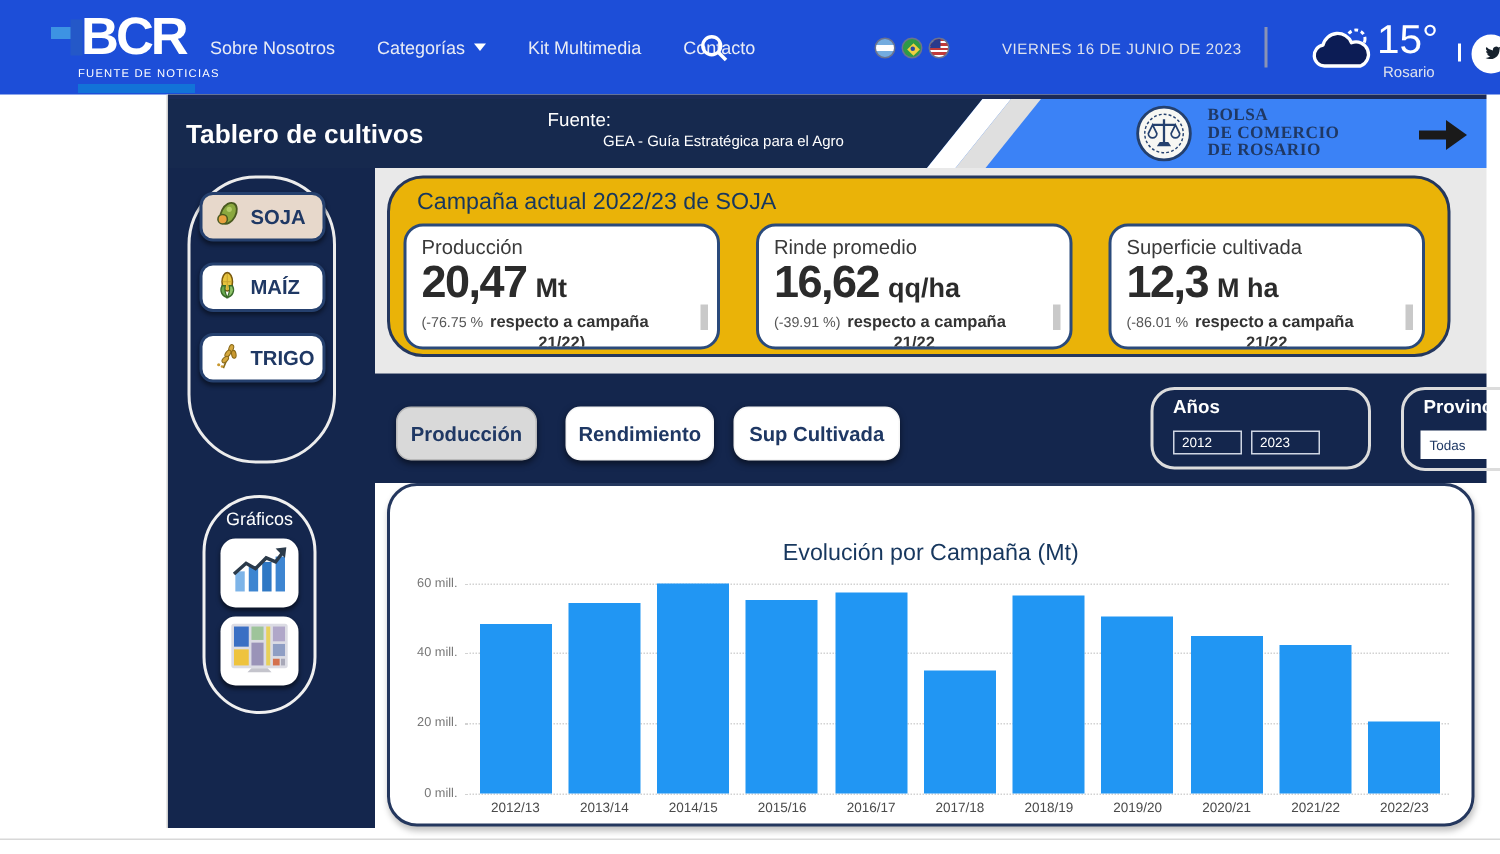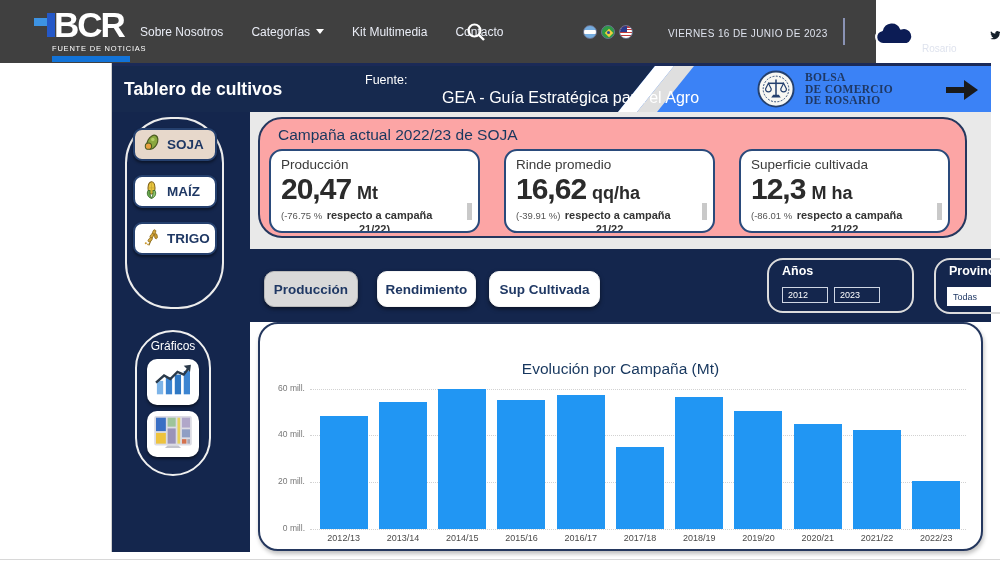--- a/index.html
+++ b/index.html
@@ -1,20 +1,20 @@
 <!DOCTYPE html>
 <html><head>
 <meta charset="utf-8">
 <style>
   * { margin:0; padding:0; box-sizing:border-box; }
   body { font-family:"Liberation Sans", sans-serif; background:#fff; }
   .screen { position:relative; width:1000px; height:569px; overflow:hidden; background:#ffffff; }
 
   
-  .navbar { position:absolute; left:0; top:0; width:876px; height:63px; background:#404040; }
+  .navbar { position:absolute; left:0; top:0; width:1000px; height:63px; background:#1d4ed8; }
   .logo { position:absolute; left:34px; top:7px; }
   .logo-row { display:flex; align-items:flex-start; }
   .logo-mark { position:relative; width:24px; height:36px; margin-right:-4px; }
   .logo-mark .h { position:absolute; left:0; top:11px; width:18px; height:8px; background:#3d93e3; }
   .logo-mark .v { position:absolute; left:13px; top:6px; width:8px; height:24px; background:#2458c8; }
   .logo-text { color:#fff; font-size:35px; font-weight:bold; letter-spacing:-2px; line-height:36px; }
   .logo-tag { color:#fff; font-size:7.5px; letter-spacing:0.8px; margin-top:1px; margin-left:18px; }
   .logo-underline { width:78px; height:6px; background:#1273d8; margin-top:3px; margin-left:18px; }
 
   .nav-links { position:absolute; left:140px; top:0; height:63px; display:flex; align-items:center; gap:28px;justify-content:space-between; }
@@ -43,39 +43,39 @@
   
   .dash { position:absolute; left:112px; top:63px; width:879px; height:489px; box-shadow:-1px 0 0 #cfcfcf; }
   .dash-topline { position:absolute; left:0; top:0; width:879px; height:3px; background:#1b2a57; }
 
   .dash-header { position:absolute; left:0; top:3px; width:879px; height:46px; background:#3b82f6; overflow:hidden; }
   .hdr-navy  { position:absolute; left:0; top:0; width:582px; height:46px; background:#16294e; clip-path:polygon(0 0, 543px 0, 506px 46px, 0 46px); }
   .hdr-wedge-w { position:absolute; left:0; top:0; width:582px; height:46px; background:#ffffff; clip-path:polygon(543px 0, 562px 0, 525px 46px, 506px 46px); }
   .hdr-wedge-g { position:absolute; left:0; top:0; width:582px; height:46px; background:#dfdfdf; clip-path:polygon(562px 0, 582px 0, 545px 46px, 525px 46px); }
   .dash-title { position:absolute; left:12px; top:0; line-height:46px; color:#fff; font-size:17.5px; font-weight:bold; }
   .src-label { position:absolute; left:253px; top:7px; color:#fff; font-size:12.5px; }
-  .src-value { position:absolute; left:290px; top:23px; color:#fff; font-size:16px;margin-left:40px; }
+  .src-value { position:absolute; left:290px; top:23px; color:#fff; font-size:10px; }
   .seal { position:absolute; left:645px; top:4px; }
   .org-name { position:absolute; left:693px; top:6px; font-family:"Liberation Serif", serif; font-size:11.5px; font-weight:bold; color:#1f3864; line-height:11.5px; letter-spacing:0.3px; }
   .hdr-arrow { position:absolute; left:833px; top:13px; cursor:pointer; }
 
   
   .sidebar { position:absolute; left:0; top:49px; width:138px; height:440px; background:#14264d; }
   .crops-box { position:absolute; left:13px; top:5px; width:99px; height:192px; border:2px solid #ececec; border-radius:46px; }
   .crop-btn { position:absolute; left:6px; width:84px; height:33px; background:#fff; border:2px solid #25406e; border-radius:9px; display:flex; align-items:center; gap:5px; padding-left:6px; font-size:13.5px; font-weight:bold; color:#1f3864; box-shadow:0 2px 3px rgba(0,0,0,0.45); cursor:pointer; }
   .crop-btn.selected { background:#e7d8cb; }
   .crop-btn .ci { flex:0 0 auto; }
 
   .graficos-box { position:absolute; left:23px; top:218px; width:76px; height:146px; border:2px solid #f0f0f0; border-radius:38px; text-align:center; }
   .graficos-label { color:#fff; font-size:12px; margin-top:7px; }
   .gfx-btn { width:52px; height:46px; background:#fff; border-radius:10px; margin:6px auto 0 auto; display:flex; align-items:center; justify-content:center; box-shadow:0 2px 3px rgba(0,0,0,0.5); cursor:pointer; }
 
   
   .section-cards { position:absolute; left:138px; top:49px; width:741px; height:137px; background:#e9e9e9; }
-  .campaign-panel { position:absolute; left:8px; top:5px; width:709px; height:121px; background:#fca5a5; border:2px solid #24375e; border-radius:24px; }
+  .campaign-panel { position:absolute; left:8px; top:5px; width:709px; height:121px; background:#eab308; border:2px solid #24375e; border-radius:24px; }
   .campaign-title { position:absolute; left:18px; top:7px; font-size:15.5px; color:#17375e; }
   .metric-card { position:absolute; top:30px; width:211px; height:84px; background:#fff; border:2px solid #2a4a7b; border-radius:13px; padding:6px 10px; overflow:hidden; }
   .mc-1 { left:9px; } .mc-2 { left:244px; } .mc-3 { left:479px; }
   .mc-title { font-size:13.5px; color:#3a3a3a; }
   .mc-valrow { display:flex; align-items:baseline; margin-top:1px; }
   .mc-value { font-size:30px; font-weight:bold; color:#2b2b2b; letter-spacing:-1px; line-height:32px; }
   .mc-unit { font-size:18px; font-weight:bold; color:#2b2b2b; margin-left:6px; }
   .mc-delta { margin-top:0; white-space:nowrap; }
   .mc-pct { font-size:9.5px; color:#555; }
   .mc-resp { font-size:11px; font-weight:bold; color:#333; }

